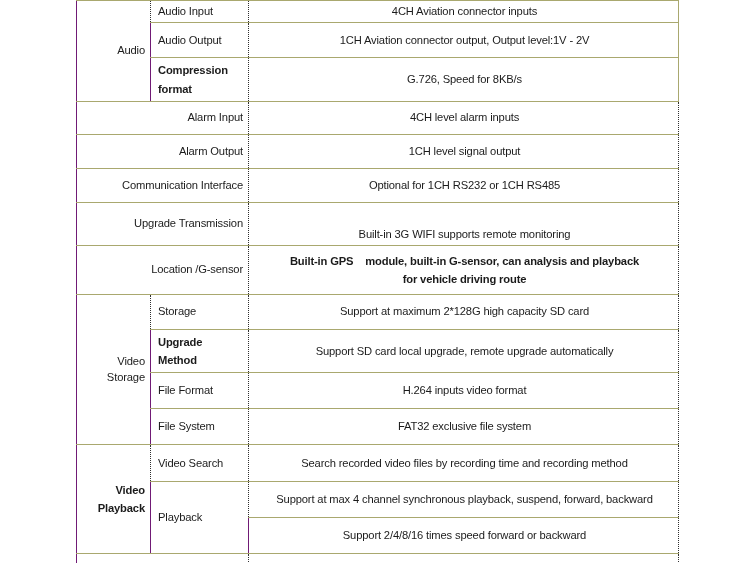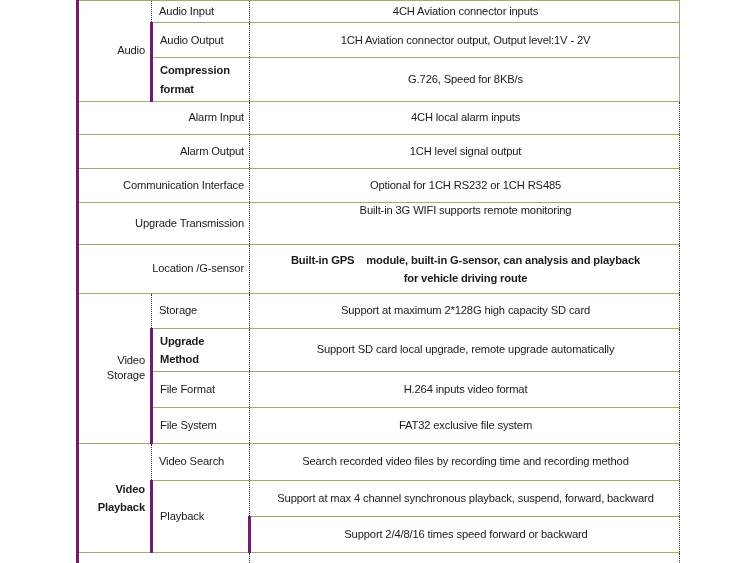--- a/index.html
+++ b/index.html
@@ -40,21 +40,21 @@
     border-left: 1px dotted #2f2f2f;
     border-right: 1px dotted #2f2f2f;
     padding: 3px 5px 3px 7px;
     vertical-align: middle;
     color: #1b1b1b;
     letter-spacing: -0.15px;
   }
 
   
   table.spec tr > td:first-child {
-    border-left: 3px solid #701a75;
+    border-left: 1px solid #701a75;
   }
   
   table.spec tr > td:last-child {
     border-right: 1px dotted #2f2f2f;
   }
   table.spec tr.solid-right > td:last-child {
     border-right: 1px solid #a9a86f;
   }
 
   .cat {
@@ -93,36 +93,36 @@
       <tr class="solid-right">
         <td class="sub two-line" style="height:32px">
           <span>Compression</span><br>
           <span>format</span>
         </td>
         <td class="desc">G.726, Speed for 8KB/s</td>
       </tr>
 
       <tr>
         <td class="cat" colspan="2" style="height:26px">Alarm Input</td>
-        <td class="desc">4CH local alarm inputs</td>
+        <td class="desc">4CH level alarm inputs</td>
       </tr>
 
       <tr>
         <td class="cat" colspan="2" style="height:27px">Alarm Output</td>
         <td class="desc">1CH level signal output</td>
       </tr>
 
       <tr>
         <td class="cat" colspan="2" style="height:27px">Communication Interface</td>
         <td class="desc">Optional for 1CH RS232 or 1CH RS485</td>
       </tr>
 
       <tr>
         <td class="cat" colspan="2" style="height:35px">Upgrade Transmission</td>
-        <td class="desc" style="vertical-align:top;padding-top:0">Built-in 3G WIFI supports remote monitoring</td>
+        <td class="desc" style="vertical-align:top;padding-top:24px">Built-in 3G WIFI supports remote monitoring</td>
       </tr>
 
       <tr>
         <td class="cat" colspan="2" style="height:42px">Location /G-sensor</td>
         <td class="desc two-line">
           <span style="white-space:pre">Built-in GPS    module, built-in G-sensor, can analysis and playback</span><br>
           <span>for vehicle driving route</span>
         </td>
       </tr>
 

